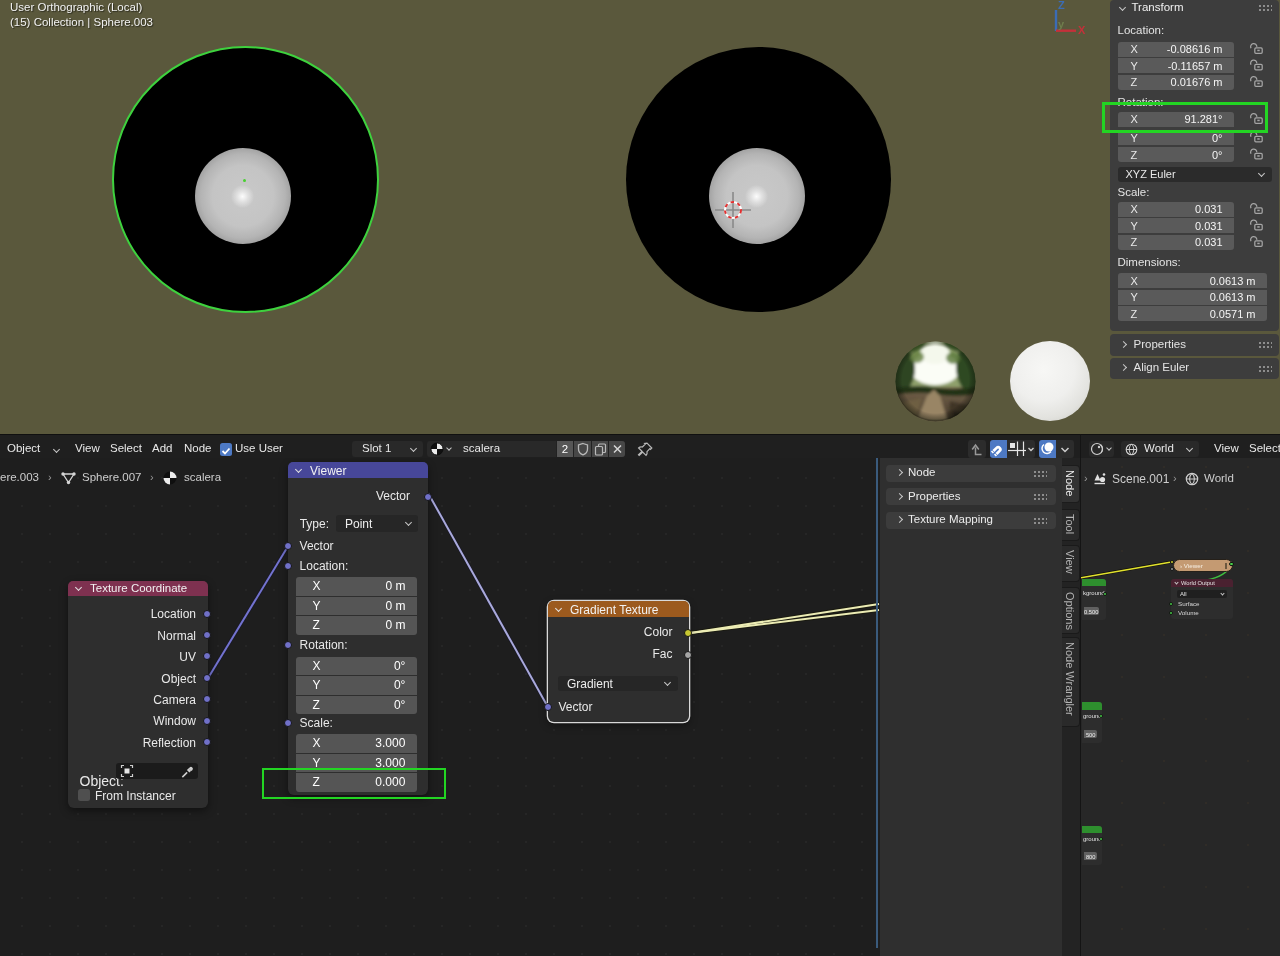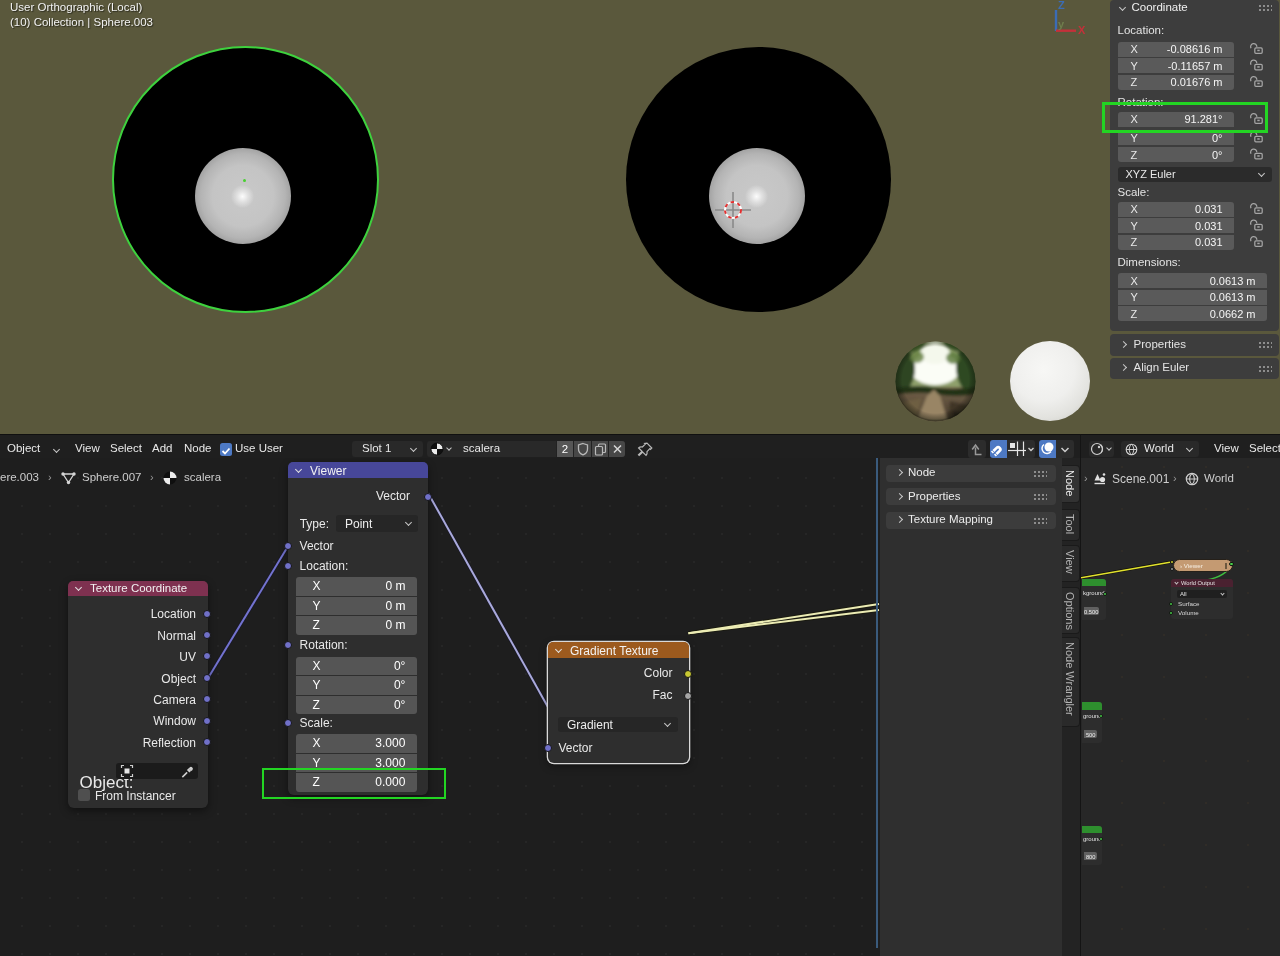--- a/index.html
+++ b/index.html
@@ -65,21 +65,21 @@
  background-image:radial-gradient(circle,#302c27 1px,transparent 1.2px);
  background-size:42px 42px;background-position:20px 30px;overflow:hidden;border-left:1px solid #141414;}
 .t5{position:absolute;font-size:12.5px;line-height:1;transform:scale(.5);transform-origin:0 0;color:#d8d8d8;white-space:nowrap;}
 </style>
 </head>
 <body>
 <div id="root">
 
 <div id="viewport" class="abs">
   <div class="vptext abs" style="left:10px;top:1px;">User Orthographic (Local)</div>
-  <div class="vptext abs" style="left:10px;top:16px;">(10) Collection | Sphere.003</div>
+  <div class="vptext abs" style="left:10px;top:16px;">(15) Collection | Sphere.003</div>
 
   <div class="bigcirc abs" style="left:112px;top:46px;width:267px;height:267px;border:2px solid #3ed23e;"></div>
   <div class="sphere abs" style="left:195px;top:148px;"></div>
   <div class="abs" style="left:242.5px;top:178.5px;width:3px;height:3px;border-radius:50%;background:#46d12e;"></div>
 
   <div class="bigcirc abs" style="left:625.5px;top:47px;width:265px;height:265px;"></div>
   <div class="sphere abs" style="left:708.5px;top:148px;"></div>
 
   <svg class="abs" style="left:713px;top:189.5px;" width="40" height="40" viewBox="0 0 40 40">
     <line x1="20" y1="2" x2="20" y2="38" stroke="#8a8a8a" stroke-width="1.6"></line>
@@ -140,21 +140,21 @@
   </svg>
 
   <div class="abs" style="left:1010px;top:341px;width:80px;height:80px;border-radius:50%;
     background:radial-gradient(circle at 42% 36%, #f7f7f5 0%, #efefed 45%, #e2e2de 70%, #c9c9c3 92%, #bcbcb6 100%);"></div>
 </div>
 
 <div id="sidebar" class="abs">
 
   <div class="panel" style="left:1.5px;top:0;width:169px;height:331px;">
     <div class="cvd" style="left:10px;top:4.5px;"></div>
-        <div class="sb-label" style="left:22px;top:1px;color:#f0f0f0;">Coordinate</div>
+        <div class="sb-label" style="left:22px;top:1px;color:#f0f0f0;">Transform</div>
     <div class="grip" style="right:7px;top:4px;"></div>
     <div class="sb-label" style="left:8px;top:24px;">Location:</div>
     <div class="sb-row" style="left:8px;top:41.5px;width:116px;height:15px;border-radius:3px 3px 0 0;">
           <span class="k">X</span>
           <span class="v">-0.08616 m</span>
         </div>
     <div class="sb-row" style="left:8px;top:58px;width:116px;height:15px;">
           <span class="k">Y</span>
           <span class="v">-0.11657 m</span>
         </div>
@@ -196,21 +196,21 @@
     <div class="sb-row" style="left:8px;top:273px;width:149px;height:15px;border-radius:3px 3px 0 0;">
           <span class="k">X</span>
           <span class="v">0.0613 m</span>
         </div>
     <div class="sb-row" style="left:8px;top:289.5px;width:149px;height:15px;">
           <span class="k">Y</span>
           <span class="v">0.0613 m</span>
         </div>
     <div class="sb-row" style="left:8px;top:306px;width:149px;height:15px;border-radius:0 0 3px 3px;">
           <span class="k">Z</span>
-          <span class="v">0.0662 m</span>
+          <span class="v">0.0571 m</span>
         </div>
 
     <svg style="position:absolute;left:139px;top:41px;" width="16" height="228" viewBox="0 0 16 228">
       <g fill="none" stroke="#a5a5a5" stroke-width="1.25">
         <g id="lk">
               <path d="M2 7.2 A3.1 3.1 0 1 1 7.8 5.9"></path>
               <rect x="5.8" y="6.8" width="7.4" height="5.6" rx="1.1"></rect>
               <rect x="8.3" y="8.7" width="2.4" height="1.5" fill="#a5a5a5" stroke="none"></rect>
             </g>
         <use href="#lk" y="16.5"></use>
@@ -371,21 +371,21 @@
     <div class="nlabel" style="right:12px;top:112.3px;">Camera</div>
     <div class="nlabel" style="right:12px;top:133.6px;">Window</div>
     <div class="nlabel" style="right:12px;top:155px;">Reflection</div>
     <div class="sock" style="left:135.3px;top:29px;background:#7070c8;"></div>
     <div class="sock" style="left:135.3px;top:50.4px;background:#7070c8;"></div>
     <div class="sock" style="left:135.3px;top:71.4px;background:#7070c8;"></div>
     <div class="sock" style="left:135.3px;top:93.5px;background:#7070c8;"></div>
     <div class="sock" style="left:135.3px;top:114.7px;background:#7070c8;"></div>
     <div class="sock" style="left:135.3px;top:136px;background:#7070c8;"></div>
     <div class="sock" style="left:135.3px;top:157.8px;background:#7070c8;"></div>
-    <div class="nlabel" style="left:11.5px;top:192px;font-size:17px;">Object:</div>
+    <div class="nlabel" style="left:11.5px;top:192px;font-size:14px;">Object:</div>
     <div class="abs" style="left:48px;top:182px;width:81.5px;height:16px;background:#1b1b1b;border-radius:3px;">
       <svg width="14" height="14" viewBox="0 0 14 14" style="position:absolute;left:4px;top:1px;">
         <g stroke="#cfcfcf" stroke-width="1.2" fill="none">
           <path d="M1.5 4 V1.5 H4 M10 1.5 H12.5 V4 M12.5 10 V12.5 H10 M4 12.5 H1.5 V10"></path>
         </g>
         <rect x="4.5" y="4.5" width="5" height="5" fill="#e6e6e6"></rect>
       </svg>
       <svg width="15" height="15" viewBox="0 0 15 15" style="position:absolute;right:3px;top:0px;">
         <g fill="#d0d0d0">
               <path d="M1.8 13.6 l4.8 -4.8 1.1 1.1 -4.8 4.8 z"></path>
@@ -449,21 +449,21 @@
     <div class="frow" style="left:8.4px;top:292px;width:121px;height:18.5px;">
           <span class="k">Y</span>
           <span class="v">3.000</span>
         </div>
     <div class="frow" style="left:8.4px;top:311.5px;width:121px;height:18.5px;border-radius:0 0 3px 3px;">
           <span class="k">Z</span>
           <span class="v">0.000</span>
         </div>
   </div>
 
-  <div class="node" style="left:548px;top:143px;width:140.5px;height:121px;box-shadow:0 0 0 1.3px #d9d9d9, 0 3px 8px rgba(0,0,0,.45);margin-top:41px;">
+  <div class="node" style="left:548px;top:143px;width:140.5px;height:121px;box-shadow:0 0 0 1.3px #d9d9d9, 0 3px 8px rgba(0,0,0,.45);">
     <div class="nhead" style="background:#9c5a1e;height:16px;">
           <div class="cvd" style="left:8px;top:4.5px;border-color:#e2e2e2;"></div>
           <span class="t" style="top:1.5px;">Gradient Texture</span>
         </div>
     <div class="nlabel" style="right:16px;top:24.2px;">Color</div>
     <div class="sock" style="left:136px;top:27.7px;background:#c8c832;"></div>
     <div class="nlabel" style="right:16px;top:46.4px;">Fac</div>
     <div class="sock" style="left:136px;top:49.9px;background:#a5a5a5;"></div>
     <div class="ndrop" style="left:9.9px;top:74.7px;width:120px;height:15.5px;">
       <span style="position:absolute;left:9px;top:1.5px;">Gradient</span>

